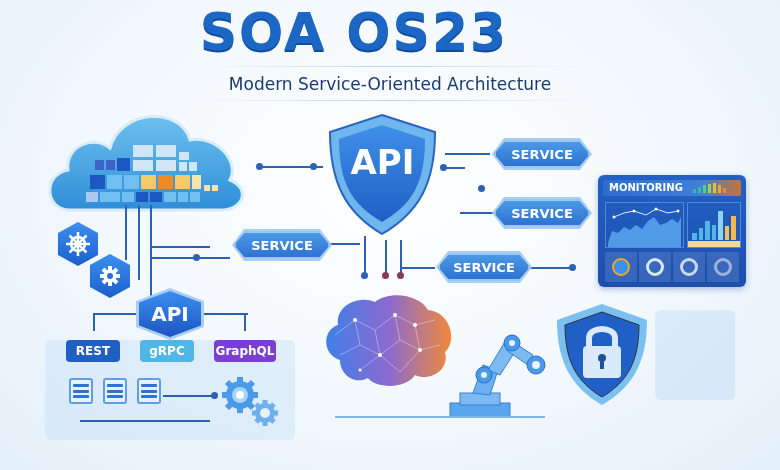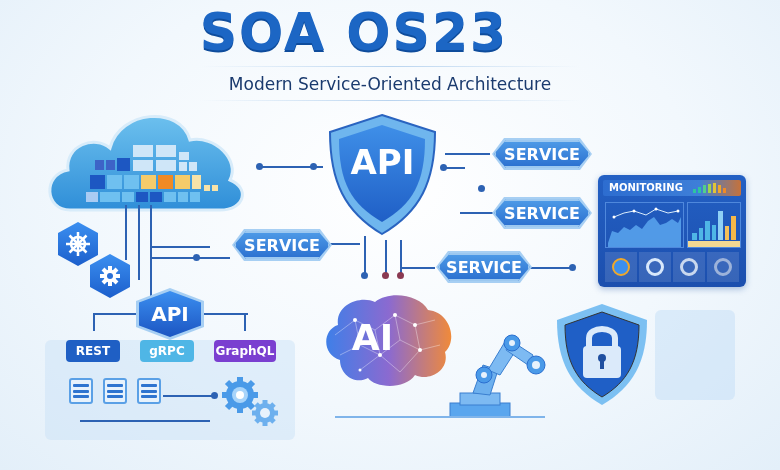--- a/index.html
+++ b/index.html
@@ -7,21 +7,21 @@
     font-family:"DejaVu Sans",sans-serif;
     background:radial-gradient(ellipse at 50% 40%,#ffffff 0%,#f2f8fd 55%,#e3eff9 100%);}
   .abs{position:absolute;}
   .title{left:0;width:708px;top:2px;text-align:center;font-weight:bold;font-size:52px;
     color:#1c66c4;letter-spacing:2px;font-family:"DejaVu Sans",sans-serif;
     text-shadow:0 2px 0 #0e4c9c;}
   .subtitle{left:0;width:780px;top:74px;text-align:center;font-size:17px;color:#1a3a6e;}
   .rule{height:1px;background:linear-gradient(90deg,transparent,#b9d4ef,transparent);}
   .line{background:#2d62b3;}
   .svc{height:28px;display:flex;align-items:center;justify-content:center;color:#fff;
-    font-weight:bold;font-size:16px;
+    font-weight:bold;font-size:13px;
     background:linear-gradient(180deg,#4f9ce8,#2a6fcf);
     clip-path:polygon(12px 0,calc(100% - 12px) 0,100% 50%,calc(100% - 12px) 100%,12px 100%,0 50%);
     box-shadow:0 0 0 2px #9cc8f0 inset;}
   .svc-wrap{padding:2px;background:#a7cff3;
     clip-path:polygon(12px 0,calc(100% - 12px) 0,100% 50%,calc(100% - 12px) 100%,12px 100%,0 50%);}
   .pill{height:22px;border-radius:4px;color:#fff;font-size:12px;font-weight:bold;display:flex;
     align-items:center;justify-content:center;}
   .hex{width:40px;height:44px;clip-path:polygon(50% 0,100% 25%,100% 75%,50% 100%,0 75%,0 25%);
     background:linear-gradient(180deg,#3b8ff0,#1c5fcc);display:flex;align-items:center;justify-content:center;}
   .dot{width:7px;height:7px;border-radius:50%;background:#2d62b3;}
@@ -281,21 +281,20 @@
     </g>
     <g fill="#fff">
         <circle cx="35" cy="30" r="2"></circle>
         <circle cx="75" cy="25" r="2"></circle>
         <circle cx="95" cy="35" r="2"></circle>
         <circle cx="60" cy="65" r="2"></circle>
         <circle cx="100" cy="60" r="2"></circle>
         <circle cx="40" cy="80" r="1.5"></circle>
       </g>
   </svg>
-  <div class="abs" style="left:0;top:27px;width:105px;text-align:center;color:#fff;font-weight:bold;font-size:36px;">AI</div>
 </div>
 
 <div class="abs" style="left:448px;top:325px;">
   <svg width="110" height="95" viewBox="0 0 110 95">
     <rect x="2" y="78" width="60" height="14" fill="#5aa6ee" stroke="#3a7fd0"></rect>
     <rect x="12" y="68" width="40" height="12" fill="#7dbaf2" stroke="#3a7fd0"></rect>
     <path d="M25 68 L35 40 L50 45 L42 70 Z" fill="#6db0ee" stroke="#3a7fd0"></path>
     <path d="M40 45 L58 15 L70 22 L52 50 Z" fill="#7dbaf2" stroke="#3a7fd0"></path>
     <path d="M62 15 L85 30 L80 40 L58 25 Z" fill="#7dbaf2" stroke="#3a7fd0"></path>
     <circle cx="36" cy="50" r="8" fill="#4a9ae8" stroke="#2a6fd0"></circle>

